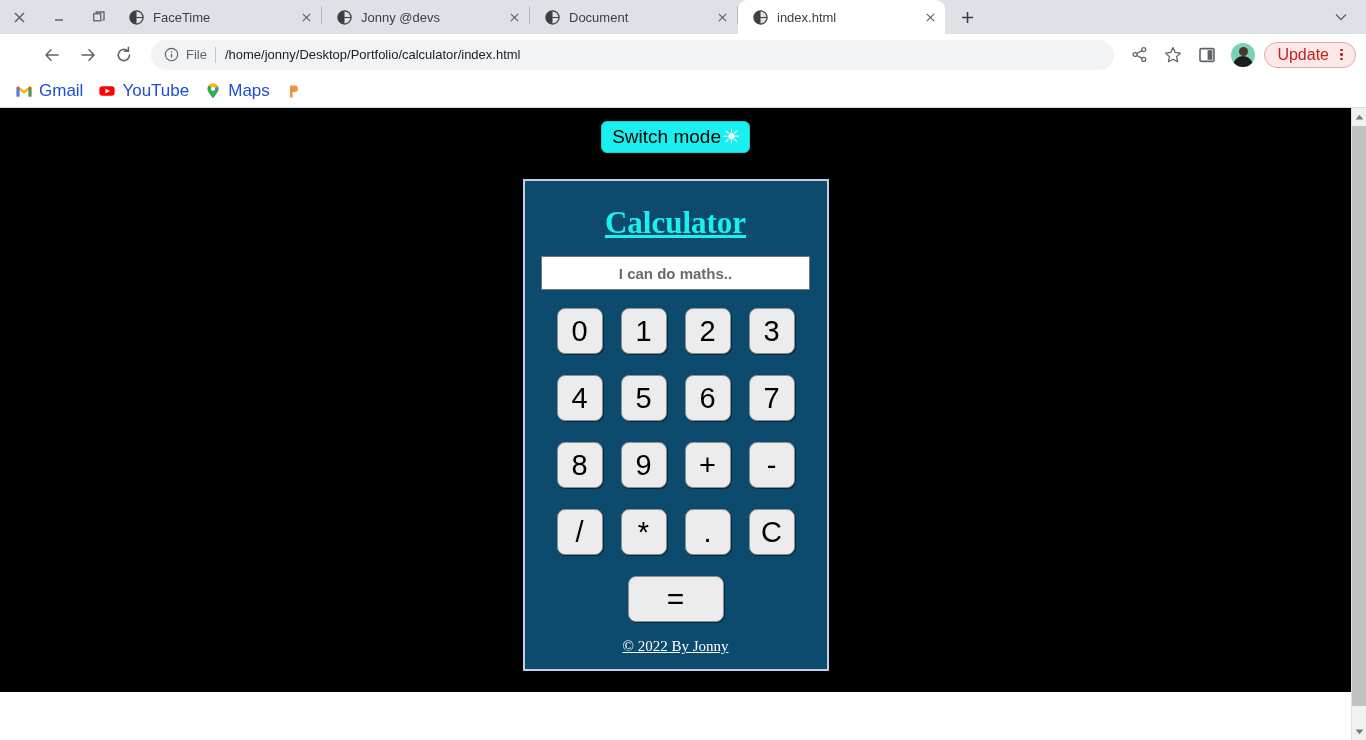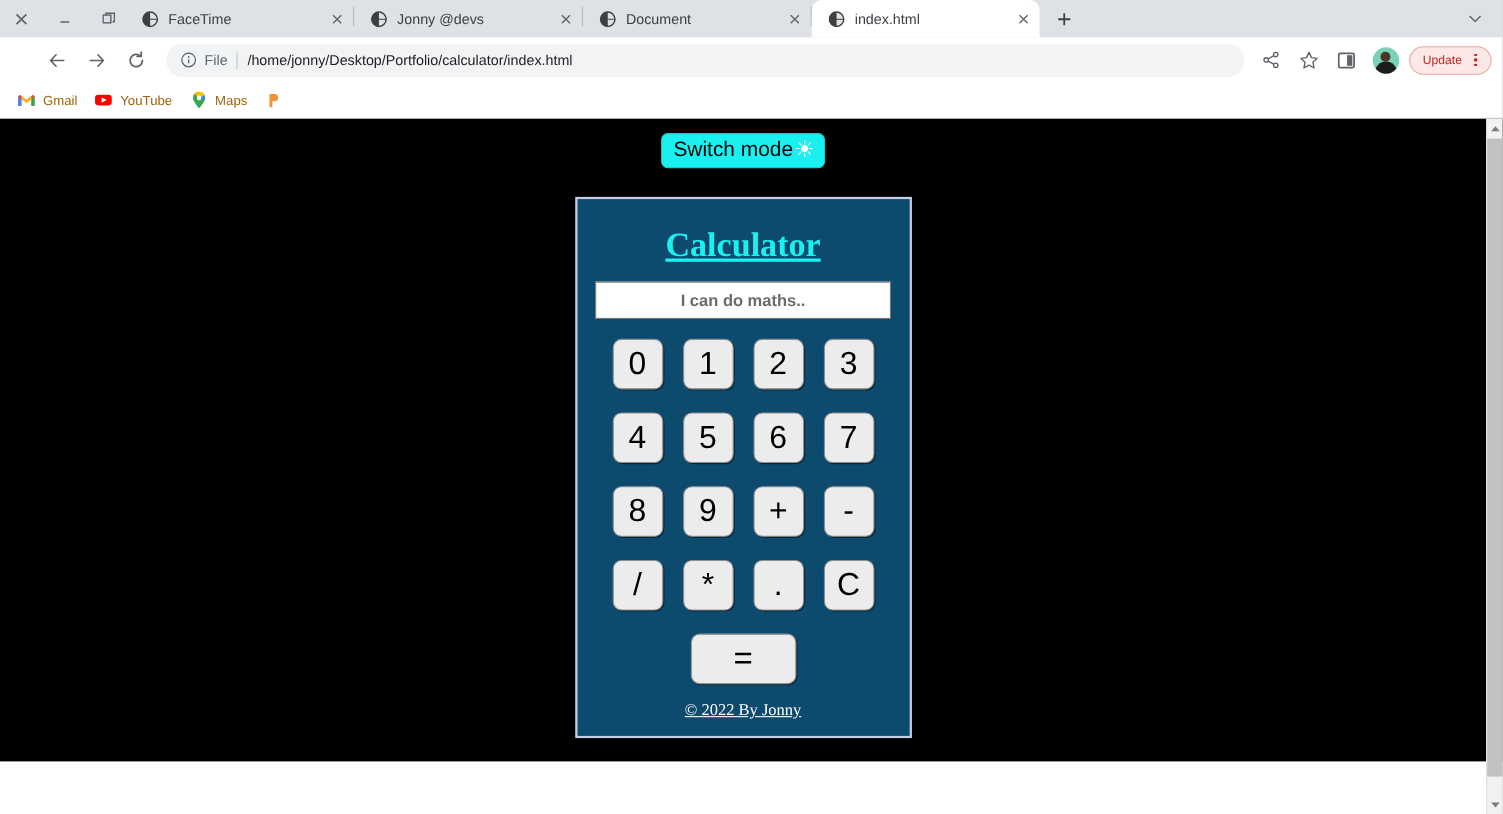--- a/index.html
+++ b/index.html
@@ -182,21 +182,21 @@
     border-radius: 10px 10px 0 0;
     background: #1c1c1c;
     left: 2px; bottom: -1px;
   }
   .updatebtn {
     height: 26px;
     border: 1px solid #e8a9a0;
     background: #fce8e6;
     border-radius: 13px;
     color: #c5221f;
-    font-size: 11px;
+    font-size: 16px;
     display: flex;
     align-items: center;
     padding: 0 4px 0 12px;
     gap: 6px;
     margin-left: 4px;
     flex: 0 0 auto;
     text-align: center;
   }
   .updatebtn .dots {
     width: 16px;
@@ -216,22 +216,22 @@
     align-items: center;
     padding: 0 8px;
     border-bottom: 1px solid #dadce0;
   }
   .bm {
     display: flex;
     align-items: center;
     gap: 7px;
     padding: 4px 8px;
     border-radius: 4px;
-    font-size: 12px;
-    color: #a16207;
+    font-size: 17px;
+    color: #1d4ed8;
   }
   .bm .bmicon {
     width: 16px; height: 16px;
     display: flex; align-items: center; justify-content: center;
     flex: 0 0 16px;
   }
 
   
   .viewport {
     position: absolute;

